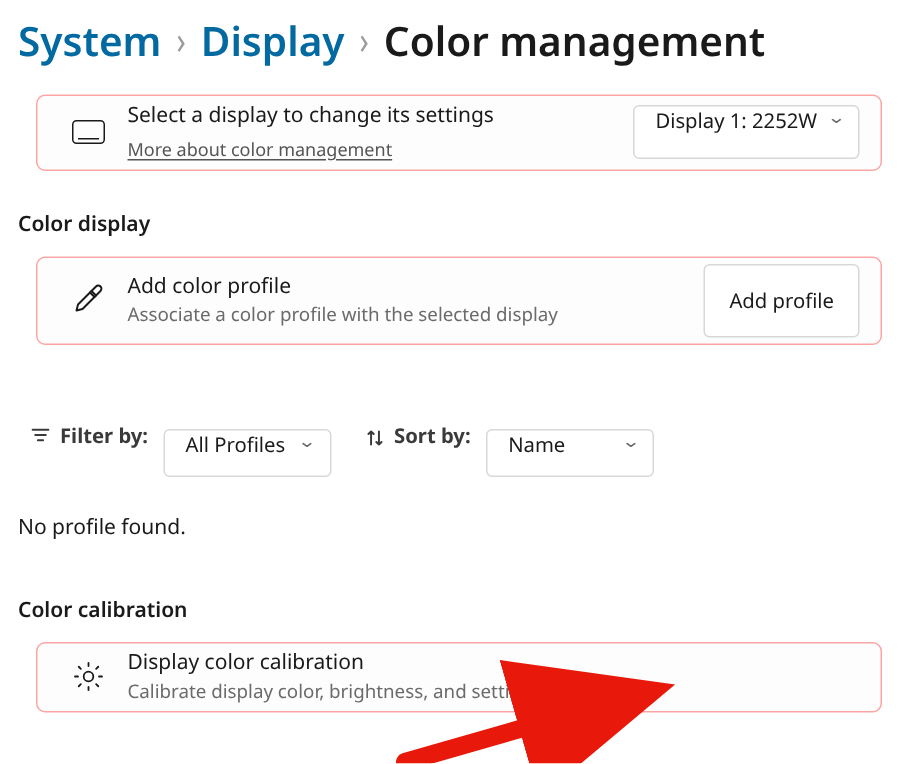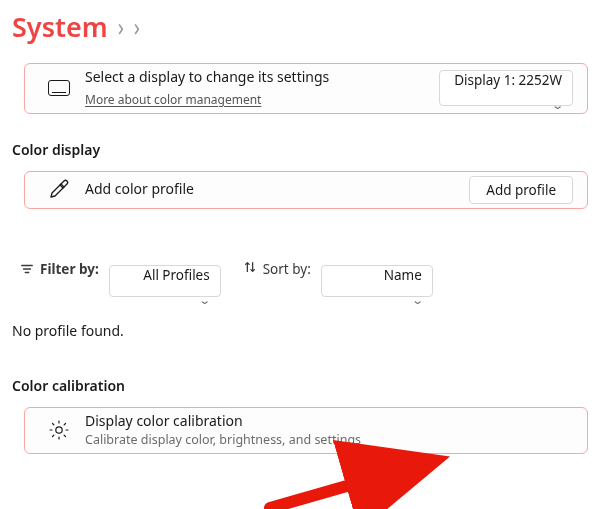--- a/index.html
+++ b/index.html
@@ -18,21 +18,21 @@
     }
     .breadcrumb {
       display: flex;
       align-items: center;
       gap: 10px;
       padding: 8px 12px 18px 12px;
       font-size: 27px;
       font-weight: 600;
     }
     .breadcrumb .bc-link {
-      color: #ef4444;
+      color: #0369a1;
       cursor: pointer;
     }
     .breadcrumb .bc-chevron {
       color: #9a9a9a;
       font-size: 20px;
       font-weight: 400;
       transform: scaleY(1.3);
     }
     .breadcrumb .bc-current {
       color: #1a1a1a;
@@ -76,45 +76,44 @@
       cursor: pointer;
       display: inline-block;
       margin-top: 1px;
     }
     .select-box {
       border: 1px solid #d8d8d8;
       border-radius: 4px;
       background: #ffffff;
       height: 36px;
       display: flex;
-      align-items: flex-end;
+      align-items: flex-start;
       padding: 0 10px 0 14px;
       font-size: 13.5px;
       color: #1a1a1a;
       cursor: pointer;
       gap: 8px;
       min-width: 122px;
       justify-content: space-between;
-      flex-direction: column;
     }
     .select-box.small {
       height: 32px;
       min-width: 112px;
       margin-top: 24px;
     }
     .select-box .chev {
       font-size: 11px;
       color: #6b6b6b;
       transform: scaleX(1.4);
     }
     .btn {
       border: 1px solid #d8d8d8;
       border-radius: 4px;
       background: #ffffff;
-      height: 28px;
+      height: 49px;
       display: flex;
       align-items: center;
       padding: 0 16px;
       font-size: 13.5px;
       color: #1a1a1a;
       cursor: pointer;
     }
     .section-title {
       font-size: 14px;
       font-weight: 600;
@@ -159,29 +158,31 @@
     }
     .icon-sort svg, .icon-filter svg {
       display: block;
     }
     .arrow-overlay {
       position: absolute;
       pointer-events: none;
       left: 0;
       top: 0;
     }
-    .sort-group { display: flex; align-items: flex-start; gap: 6px; margin-left: 12px;}
+    .sort-group { display: flex; align-items: flex-end; gap: 6px; margin-left: 12px; font-weight: bold;}
   </style>
 </head>
 <body>
 
 <div class="breadcrumb">
   <span class="bc-link">System</span>
   <span class="bc-chevron">›</span>
+  <span class="bc-link">Display</span>
   <span class="bc-chevron">›</span>
+  <span class="bc-current">Color management</span>
 </div>
 
 <div class="card">
   <div class="card-icon">
     <div class="icon-display"></div>
   </div>
   <div class="card-text">
     <div class="card-title">Select a display to change its settings</div>
     <a class="card-link">More about color management</a>
   </div>
@@ -196,20 +197,21 @@
 <div class="card">
   <div class="card-icon">
     <svg width="24" height="24" viewBox="0 0 24 24" fill="none" stroke="#1a1a1a" stroke-width="1.3" stroke-linecap="round" stroke-linejoin="round">
       <path d="M4 19l1-4 9-9 3 3-9 9-4 1z"></path>
       <path d="M14 6l3-3a2.1 2.1 0 0 1 3 3l-3 3"></path>
       <path d="M13 7l3 3"></path>
     </svg>
   </div>
   <div class="card-text">
     <div class="card-title">Add color profile</div>
+    <div class="card-sub">Associate a color profile with the selected display</div>
   </div>
   <div class="btn">
     <span>Add profile</span>
   </div>
 </div>
 
 <div class="filter-row">
   <span class="filter-label">
     <span class="icon-filter">
       <svg width="14" height="14" viewBox="0 0 16 16" fill="none" stroke="#3a3a3a" stroke-width="1.5" stroke-linecap="round">

